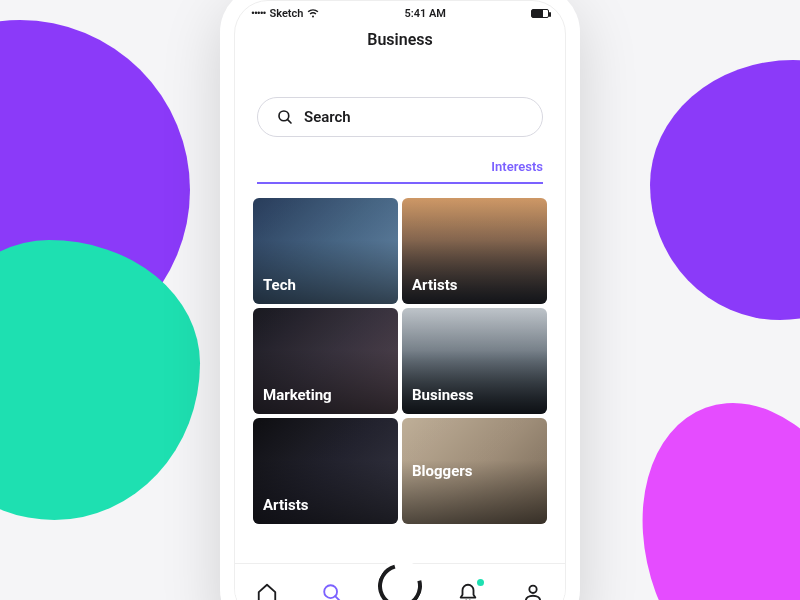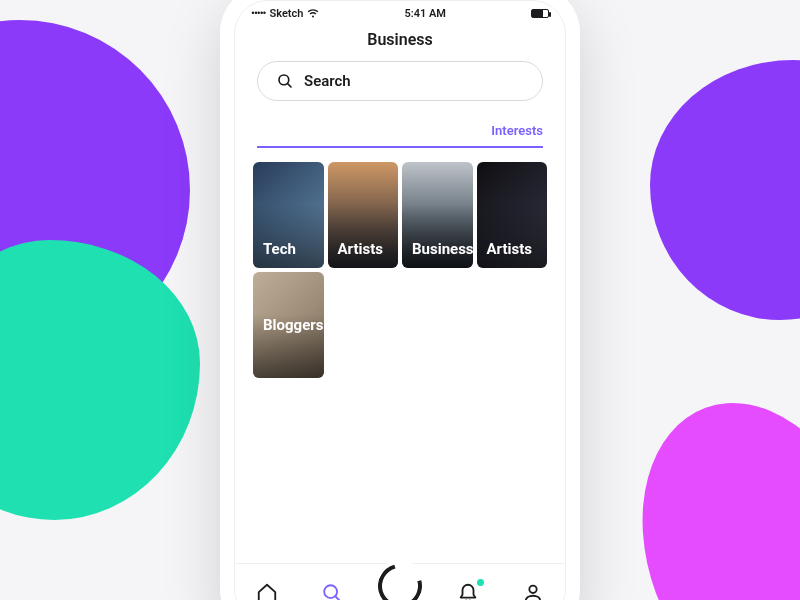--- a/index.html
+++ b/index.html
@@ -96,20 +96,21 @@
   }
 
   
   .search-wrap { padding: 0 22px 14px 22px;}
   .search {
     display:flex;align-items:center;gap:10px;
     border:1.5px solid #d8d8e0;
     border-radius: 26px;
     padding: 10px 18px;
     color:#1c1c1e;
+    margin-top:36px;
   }
   .search input {
     border:none;outline:none;font-size:15px;font-weight:600;flex:1;background:transparent;
     font-family: inherit;
   }
   .search input::placeholder{color:#1c1c1e;font-weight:600;}
 
   
   .tabs {
     display:flex;
@@ -117,21 +118,21 @@
     border-bottom: 1px solid #e5e5ea;
   }
   .tab {
     flex:1;text-align:right;padding:8px 0;font-size:13px;font-weight:600;color:#b0b0b8;cursor:pointer;
   }
   .tab.active{ color:#7b61ff; border-bottom:2px solid #7b61ff; margin-bottom:-1px;}
 
   
   .grid {
     display:grid;
-    grid-template-columns: 1fr 1fr 1fr 1fr;
+    grid-template-columns: 1fr 1fr;
     gap:4px;
     padding: 14px 18px 0 18px;
   }
   .card {
     position:relative;
     height:106px;
     border-radius:6px;
     overflow:hidden;
     display:flex;
     align-items:flex-end;
@@ -230,20 +231,23 @@
       <div class="tab active">Interests</div>
     </div>
 
     <div class="grid">
       <div class="card tech">
           <span>Tech</span>
         </div>
       <div class="card startups">
           <span>Artists</span>
         </div>
+      <div class="card marketing">
+          <span>Marketing</span>
+        </div>
       <div class="card business">
           <span>Business</span>
         </div>
       <div class="card artists">
           <span>Artists</span>
         </div>
       <div class="card bloggers">
           <span>Bloggers</span>
         </div>
     </div>

